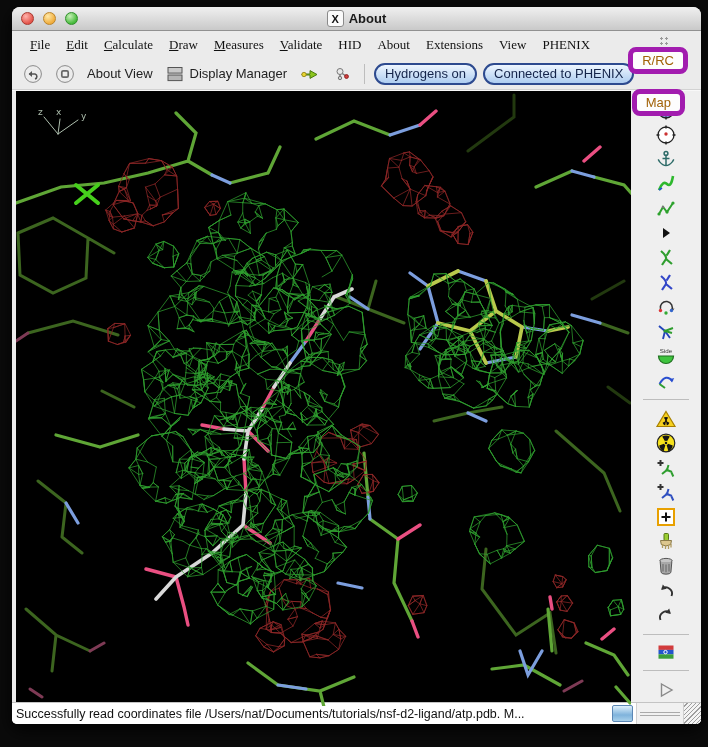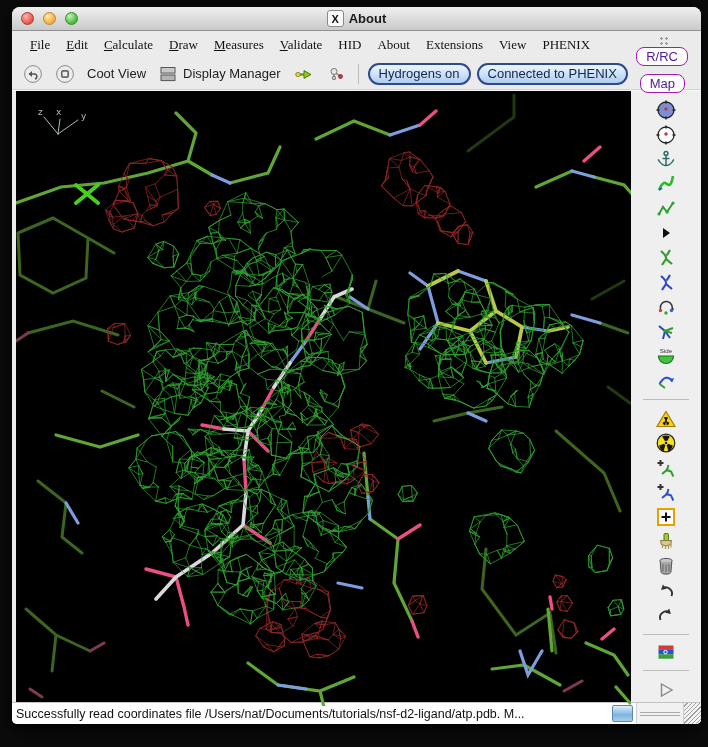--- a/index.html
+++ b/index.html
@@ -24,24 +24,24 @@
   .menu-item .acc{text-decoration:underline;}
   .menugrip{position:absolute;right:32px;top:5px;width:10px;height:14px;opacity:.55;
     background:radial-gradient(circle,#555 1px,transparent 1.4px);background-size:5px 5px;}
   
   .toolbar{height:31px;flex:0 0 31px;background:#ebebeb;display:flex;align-items:center;gap:6px;padding-left:8px;
     border-bottom:1px solid #d2d2d2;}
   .tbtn{display:flex;align-items:center;gap:5px;font-size:13px;color:#222;padding:2px 3px;}
   .tsep{width:1px;height:20px;background:#bdbdbd;margin:0 3px;}
   .pill{font-size:13px;color:#14244a;background:linear-gradient(#eef6ff,#aecdf0);
     border:2px solid #2d4a8f;border-radius:12px;padding:1px 9px;line-height:16px;}
-  .sqbtn{position:absolute;font-size:13px;color:#4c1d95;background:#fdfdfd;border:1px solid #a21caf;
+  .sqbtn{position:absolute;font-size:13px;color:#a16207;background:#fdfdfd;border:5px solid #a21caf;
     border-radius:8px;padding:1px 9px;z-index:5;}
   #rrc-btn{top:40px;right:13px;}
-  #map-btn{top:67px;right:16px;}
+  #map-btn{top:82px;right:16px;}
   
   .mainrow{flex:1;display:flex;min-height:0;border-top:1px solid #f8f8f8;}
   .canvas-wrap{width:615px;flex:0 0 615px;background:#000;position:relative;margin-left:4px;}
   svg.viewport{display:block;}
   .sidebar{flex:1;background:#efefef;display:flex;flex-direction:column;align-items:center;padding-top:7px;}
   .sicon{width:24px;height:24px;display:flex;align-items:center;justify-content:center;margin:1px 0;}
   .sicon svg{width:22px;height:22px;}
   .ssep{width:46px;height:1px;background:#bdbdbd;margin:6px 0;}
   .push{margin-top:auto;}
   
@@ -96,21 +96,21 @@
         <path d="M9 7 L5.6 10 L9 13 Z" fill="#555"></path>
       </svg>
     </span>
     <span class="tbtn">
       <svg width="20" height="20" viewBox="0 0 20 20">
         <circle cx="10" cy="10" r="8.4" fill="#ececec" stroke="#8a8a8a"></circle>
         <rect x="6.8" y="6.8" width="6.4" height="6.4" rx="1.4" fill="none" stroke="#666" stroke-width="1.7"></rect>
       </svg>
     </span>
     <span class="tbtn">
-      <span>Coot View</span>
+      <span>About View</span>
     </span>
     <span class="tbtn">
       <svg width="20" height="20" viewBox="0 0 20 20">
         <rect x="3" y="3.5" width="14" height="5.6" fill="#c9c9c9" stroke="#555"></rect>
         <rect x="3" y="11" width="14" height="5.6" fill="#b5b5b5" stroke="#555"></rect>
       </svg>
       <span>Display Manager</span>
     </span>
     <span class="tbtn">
       <svg width="21" height="18" viewBox="0 0 21 18">

